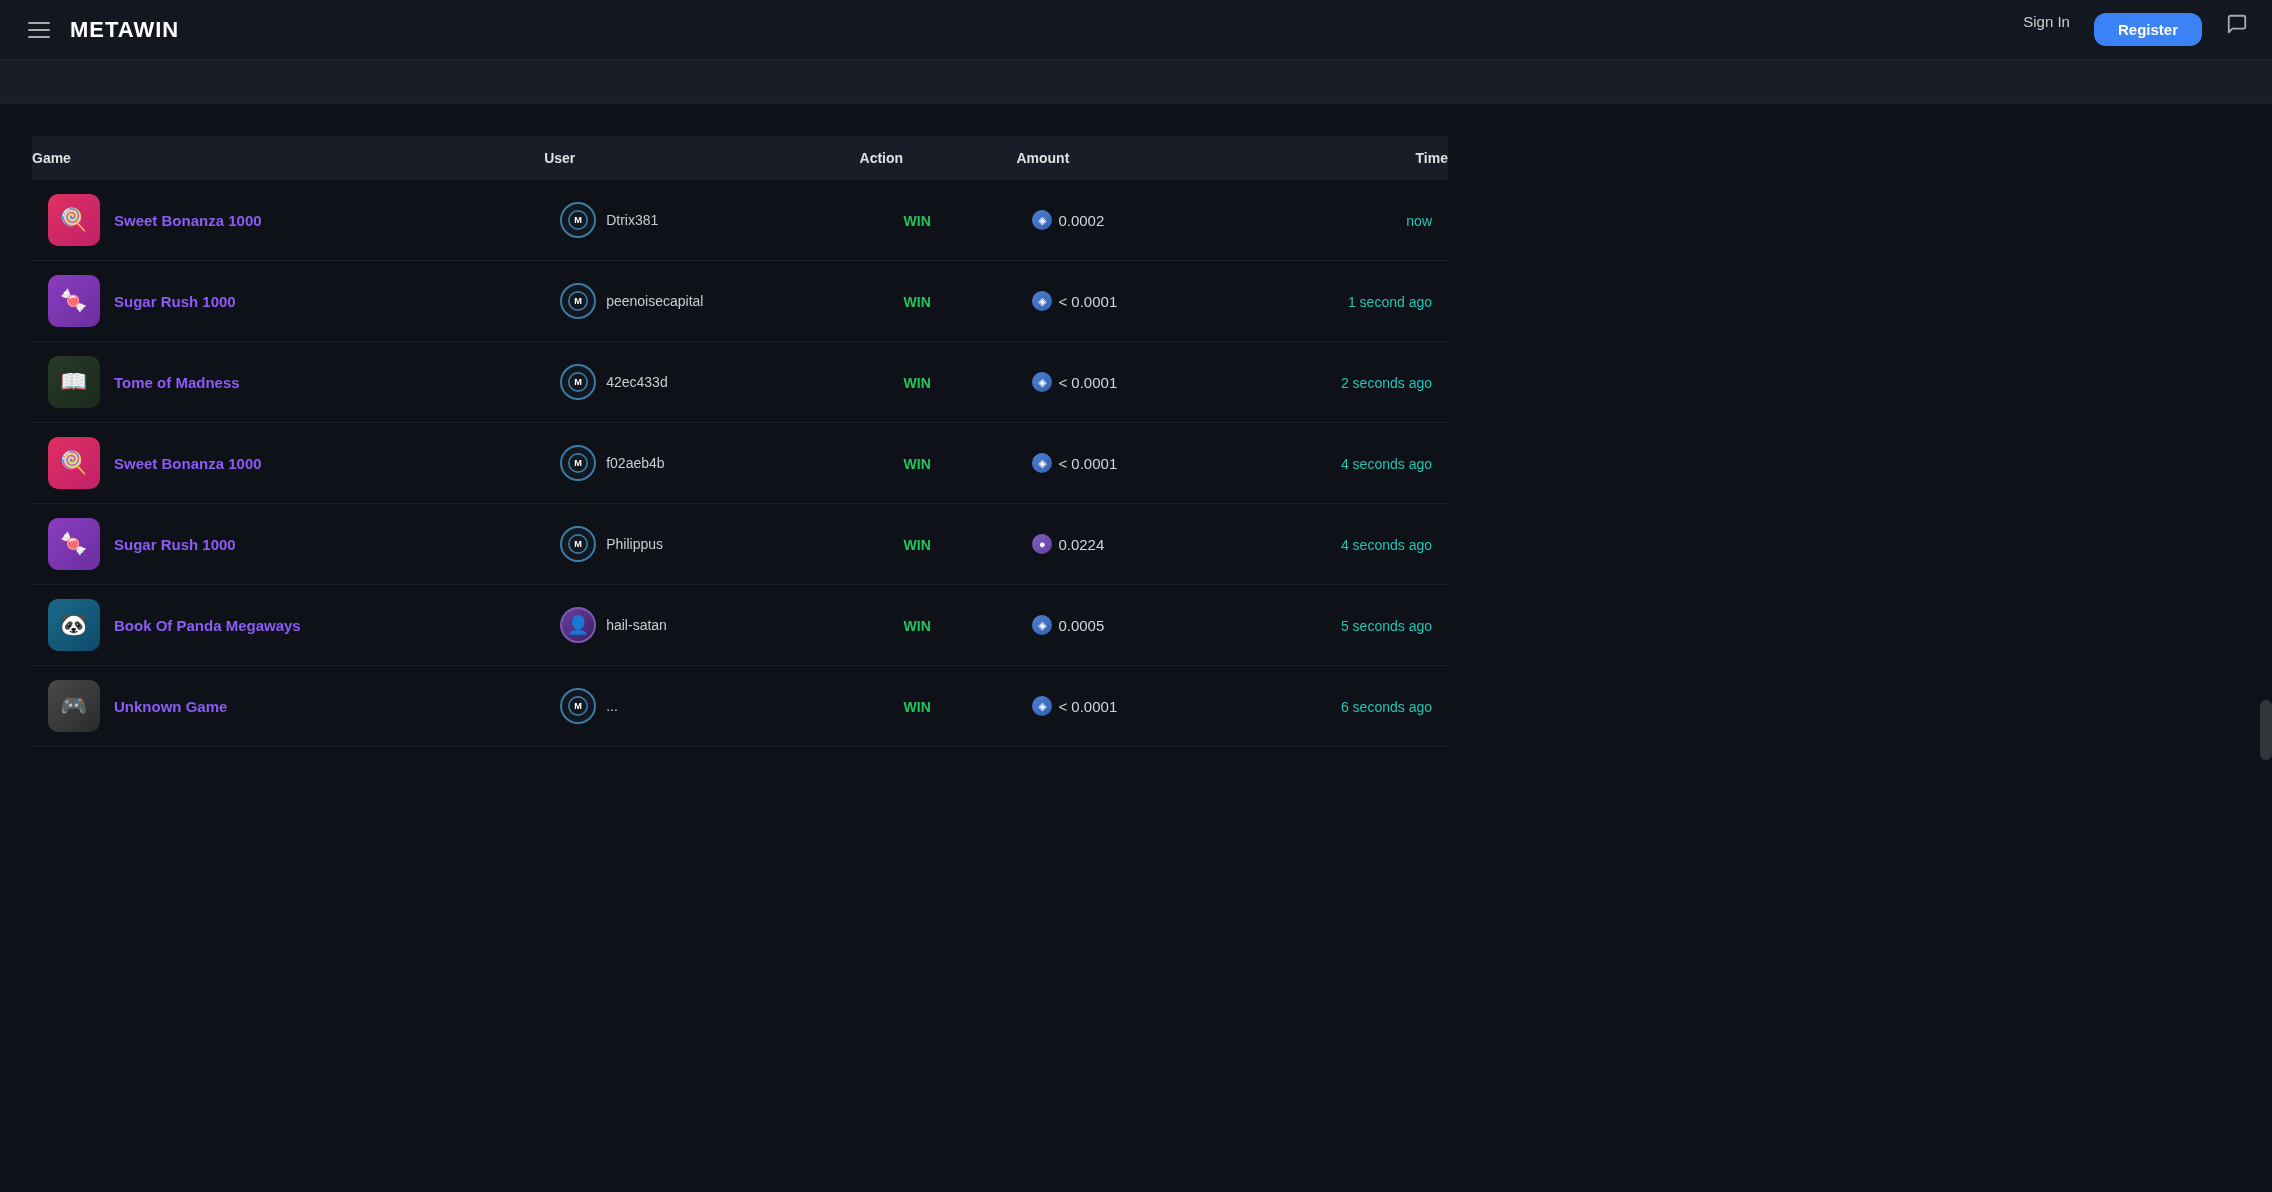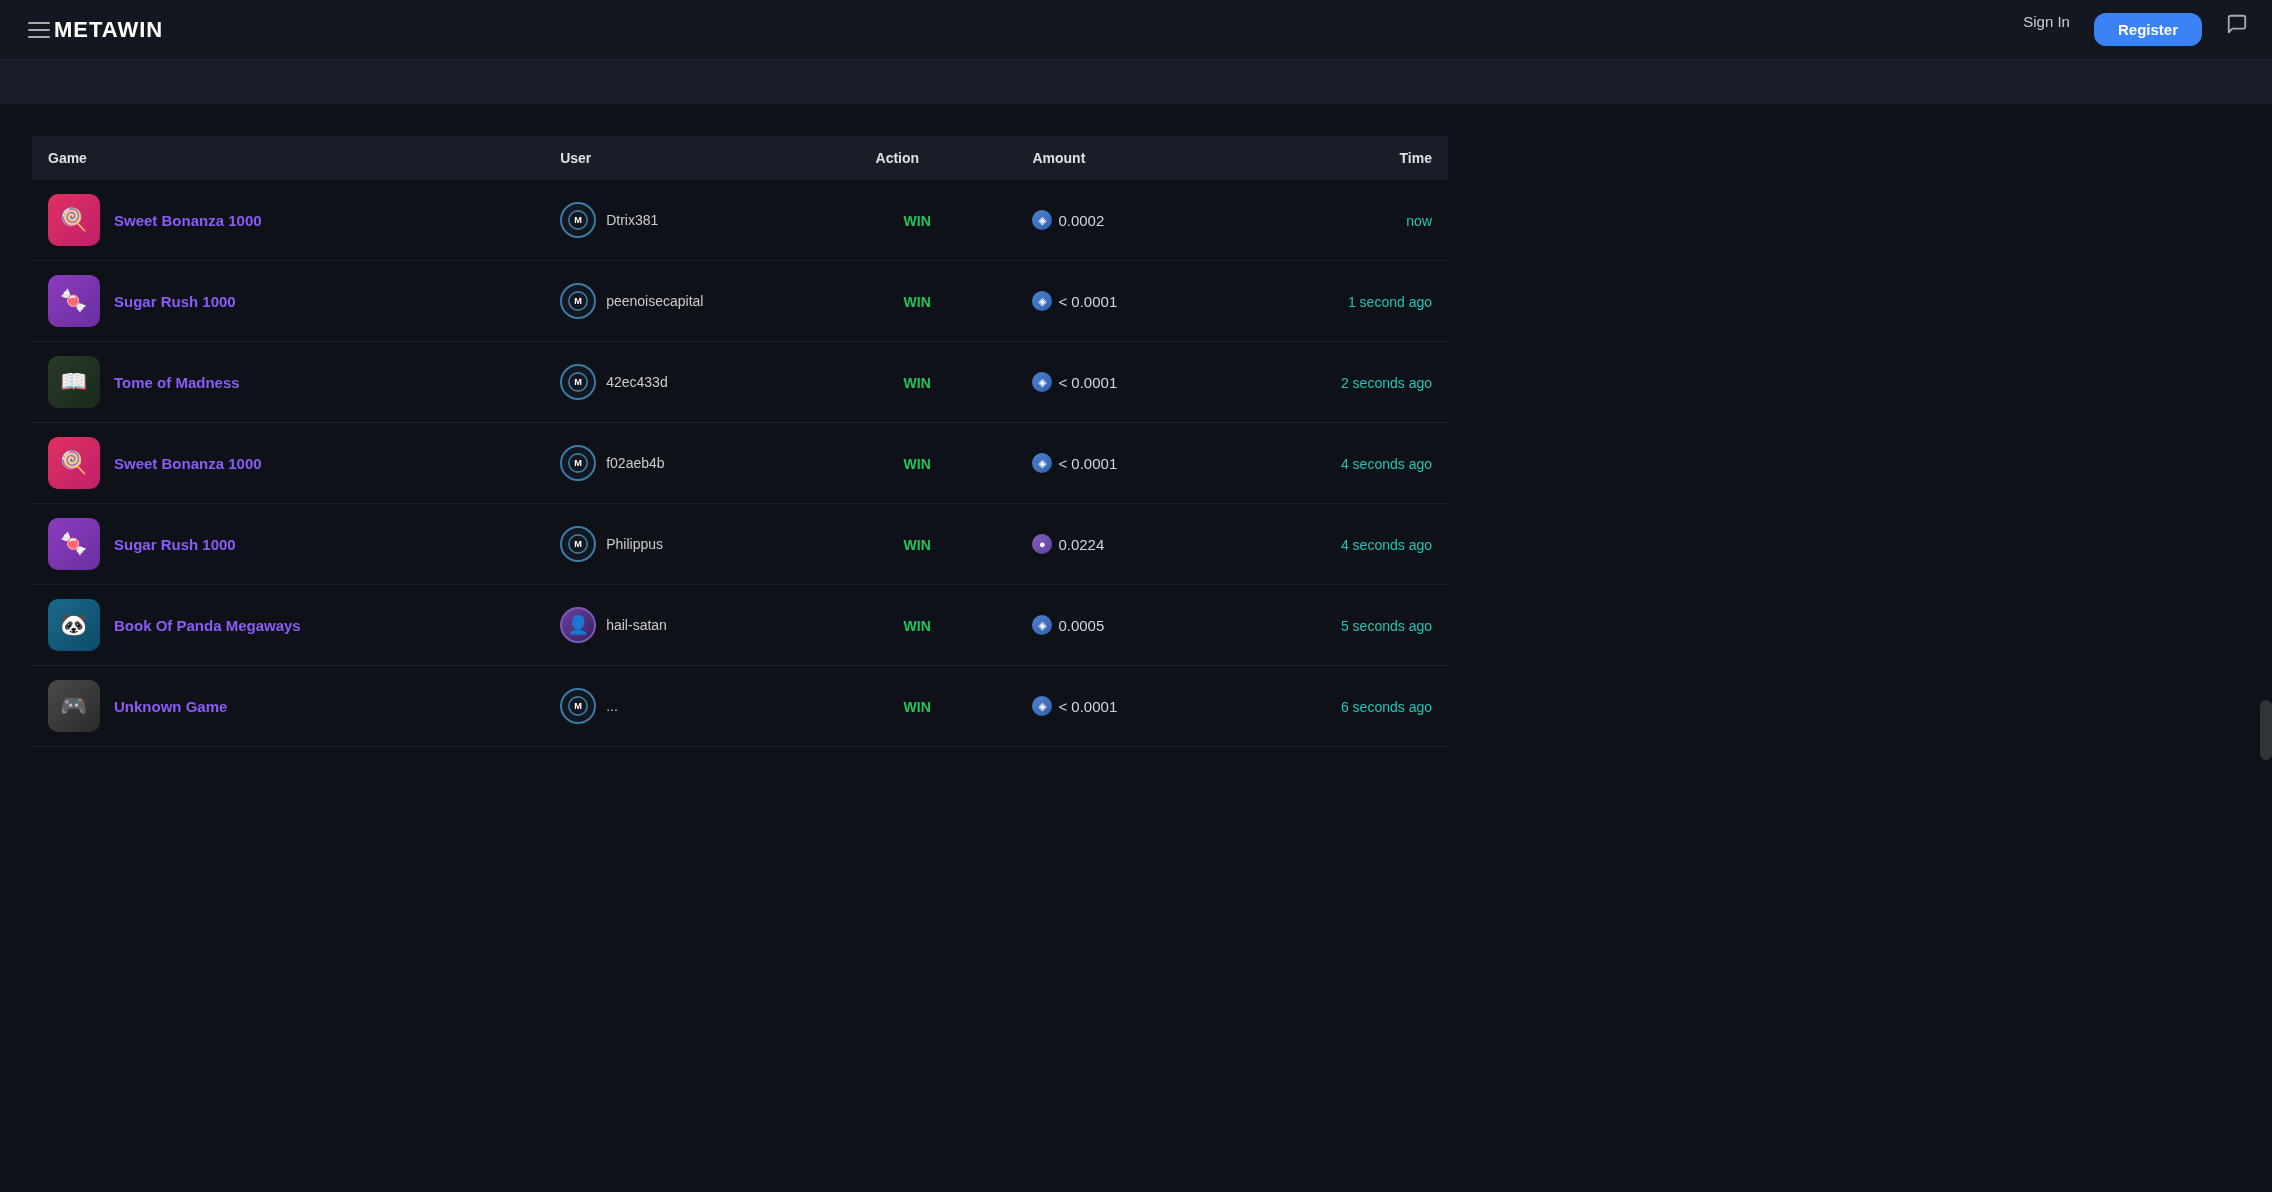--- a/index.html
+++ b/index.html
@@ -16,20 +16,21 @@
       align-items: center;
       justify-content: space-between;
       background: #13171f;
       padding: 0 24px;
       height: 60px;
       border-bottom: 1px solid #1e2330;
     }
     .header-left {
       display: flex;
       align-items: center;
+      gap: 16px;
     }
     .menu-btn {
       background: none;
       border: none;
       cursor: pointer;
       display: flex;
       flex-direction: column;
       gap: 5px;
       padding: 4px;
     }
@@ -104,21 +105,21 @@
 
     
     .activity-table {
       width: 100%;
       border-collapse: collapse;
     }
     .activity-table thead tr {
       background: #181d27;
     }
     .activity-table thead th {
-      padding: 14px 16px;
+      padding: 14px 0;
       font-size: 14px;
       font-weight: 700;
       color: #e0e0e0;
       text-align: left;
       margin-left: 20px;
     }
     .activity-table thead th:last-child {
       text-align: right;
     }
     .activity-table tbody tr {

